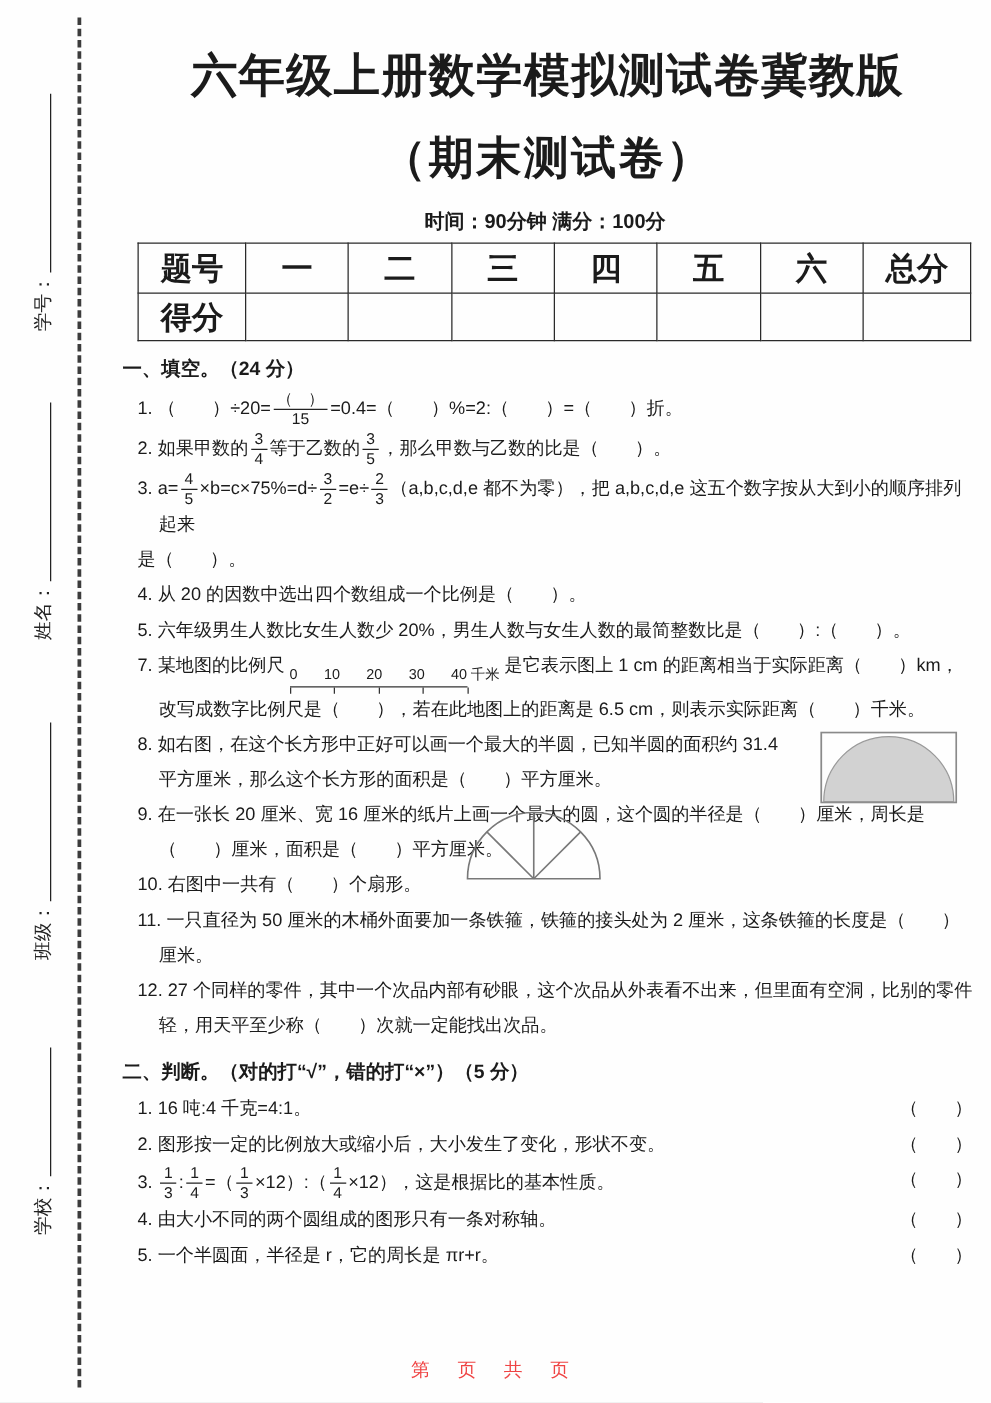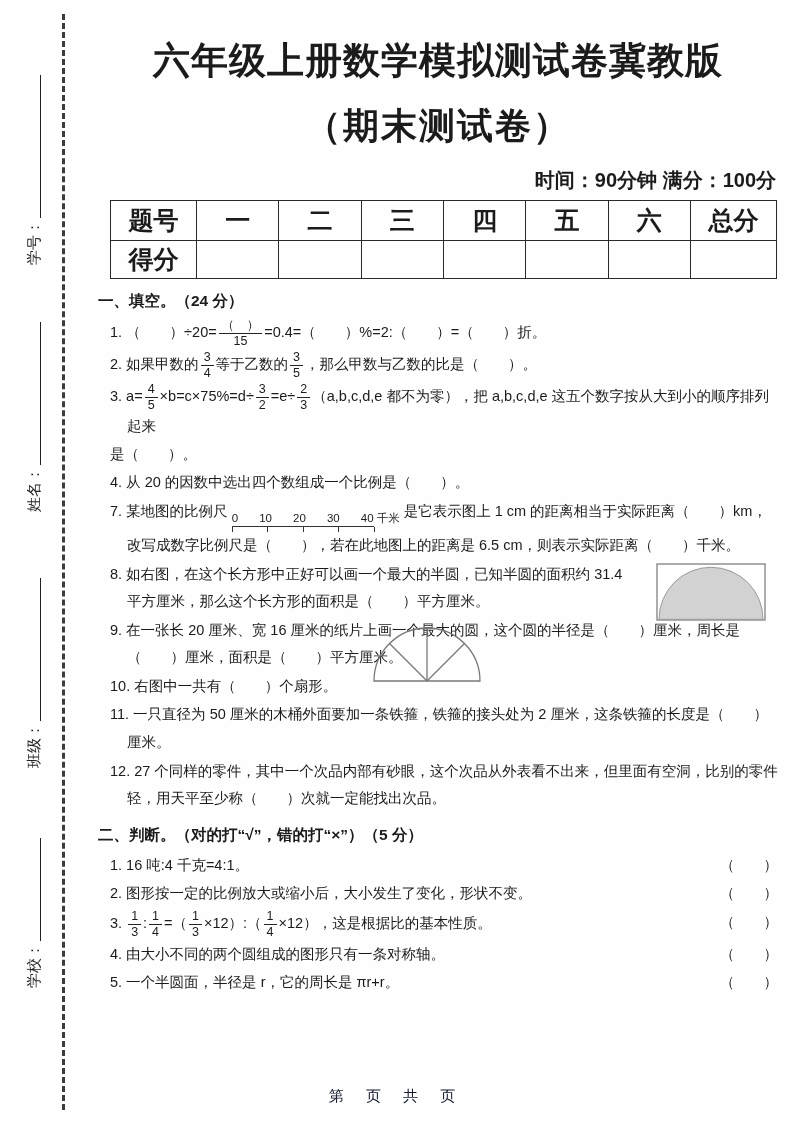--- a/index.html
+++ b/index.html
@@ -15,21 +15,21 @@
     position:absolute; left:18px; width:190px; height:26px;
     display:flex; align-items:flex-end;
     transform-origin:0 0; transform:rotate(-90deg);
     font-size:15px; color:#222; white-space:nowrap;
   }
   .sb-line { flex:1; border-bottom:1.6px solid #222; margin:0 0 3px 2px; }
   
   .main { position:absolute; left:96px; top:0; width:684px; }
   .title   { margin-top:36px; text-align:center; font-size:37px; font-weight:bold; letter-spacing:1px; }
   .subtitle{ margin-top:16px; text-align:center; font-size:36px; font-weight:bold; letter-spacing:2px; }
-  .meta    { margin:16px 4px 6px 0; text-align:right; font-size:20px; font-weight:600; }
+  .meta    { margin:16px 4px 6px 0; text-align:center; font-size:16px; font-weight:600; }
   
   table.score { border-collapse:collapse; margin-left:14px; width:667px; table-layout:fixed; }
   table.score th, table.score td { border:1.6px solid #2a2a2a; height:40px; text-align:center; font-size:25px; font-weight:bold; }
   table.score tr:last-child th, table.score tr:last-child td { height:38px; }
   table.score col.c0 { width:86px; } table.score col.c7 { width:86px; }
   
   .sec-head { margin:12px 0 6px 2px; font-size:15.5px; font-weight:bold; }
   ol.qs { list-style:none; padding-left:14px; font-size:14.5px; line-height:1.9; }
   ol.qs li { padding-left:17px; text-indent:-17px; margin-bottom:1px; position:relative; }
   .frac { display:inline-flex; flex-direction:column; align-items:center; vertical-align:middle;
@@ -50,21 +50,21 @@
   
   li.q8 { padding-right:140px; }
   .fig8 { position:absolute; right:14px; top:2px; }
   .fig10 { position:absolute; left:258px; top:-52px; }
   
   .jrow { display:flex; }
   .jrow .jtext { flex:1; padding-left:17px; text-indent:-17px; }
   .jrow .jblank { width:60px; text-align:right; padding-right:8px; }
   
   .footer { position:absolute; bottom:16px; left:0; width:100%; text-align:center;
-            font-size:15px; letter-spacing:9px; color:#0f172a; }
+            font-size:15px; letter-spacing:9px; color:#ef4444; }
 </style>
 </head>
 <body>
 
 <div class="page">
 
   <div class="cut-line"></div>
   <div class="sb-field" style="top:265px;">
     <span>学号：</span>
     <span class="sb-line"></span>
@@ -148,20 +148,21 @@
           </span><span>×b=c×75%=d÷</span><span class="frac">
             <span class="num">3</span>
             <span class="den">2</span>
           </span><span>=e÷</span><span class="frac">
             <span class="num">2</span>
             <span class="den">3</span>
           </span><span>（a,b,c,d,e 都不为零），把 a,b,c,d,e 这五个数字按从大到小的顺序排列起来</span>
         <span style="display:block;">是（　　）。</span>
       </li>
       <li>4. 从 20 的因数中选出四个数组成一个比例是（　　）。</li>
+      <li>5. 六年级男生人数比女生人数少 20%，男生人数与女生人数的最简整数比是（　　）:（　　）。</li>
       <li>
         <span>7. 某地图的比例尺</span><span class="ruler">
             <span class="ruler-top">
               <span class="ruler-nums">
                 <span>0</span>
                 <span>10</span>
                 <span>20</span>
                 <span>30</span>
                 <span>40</span>
               </span>

